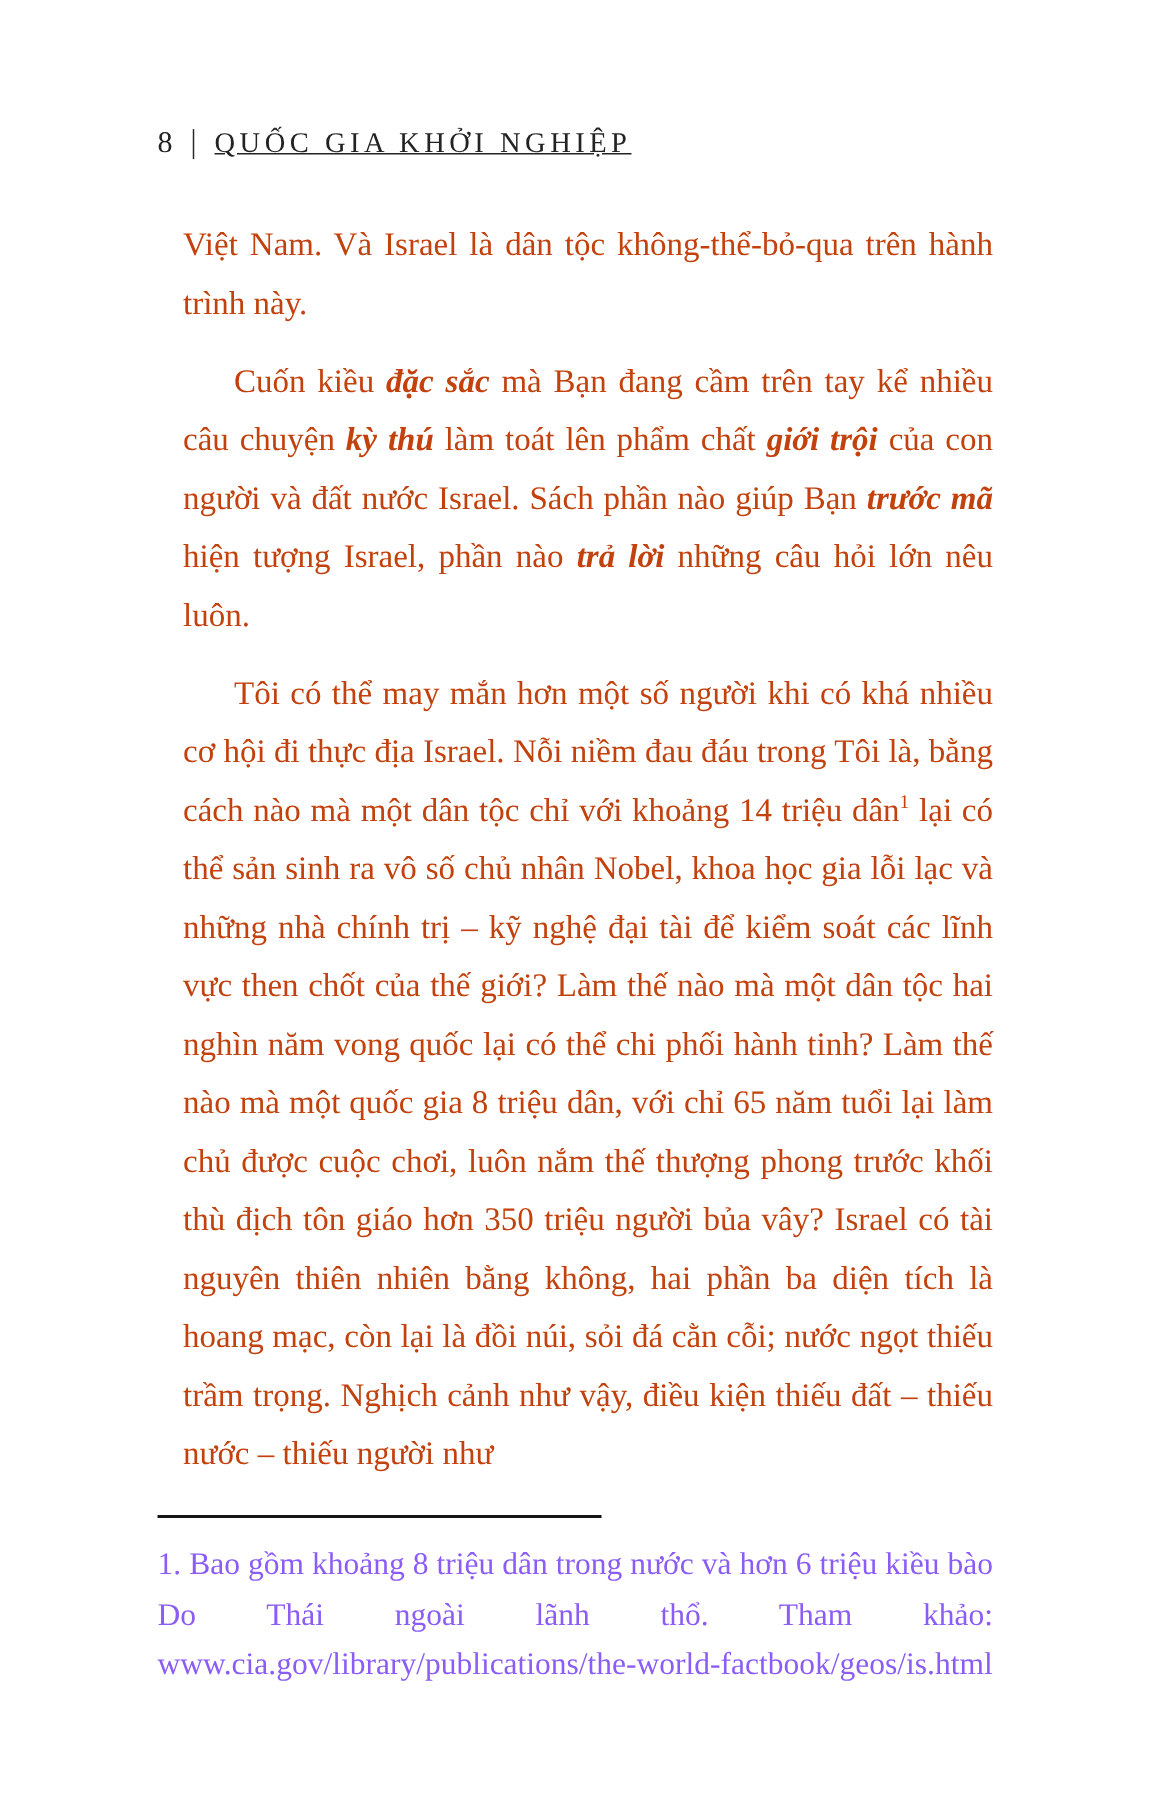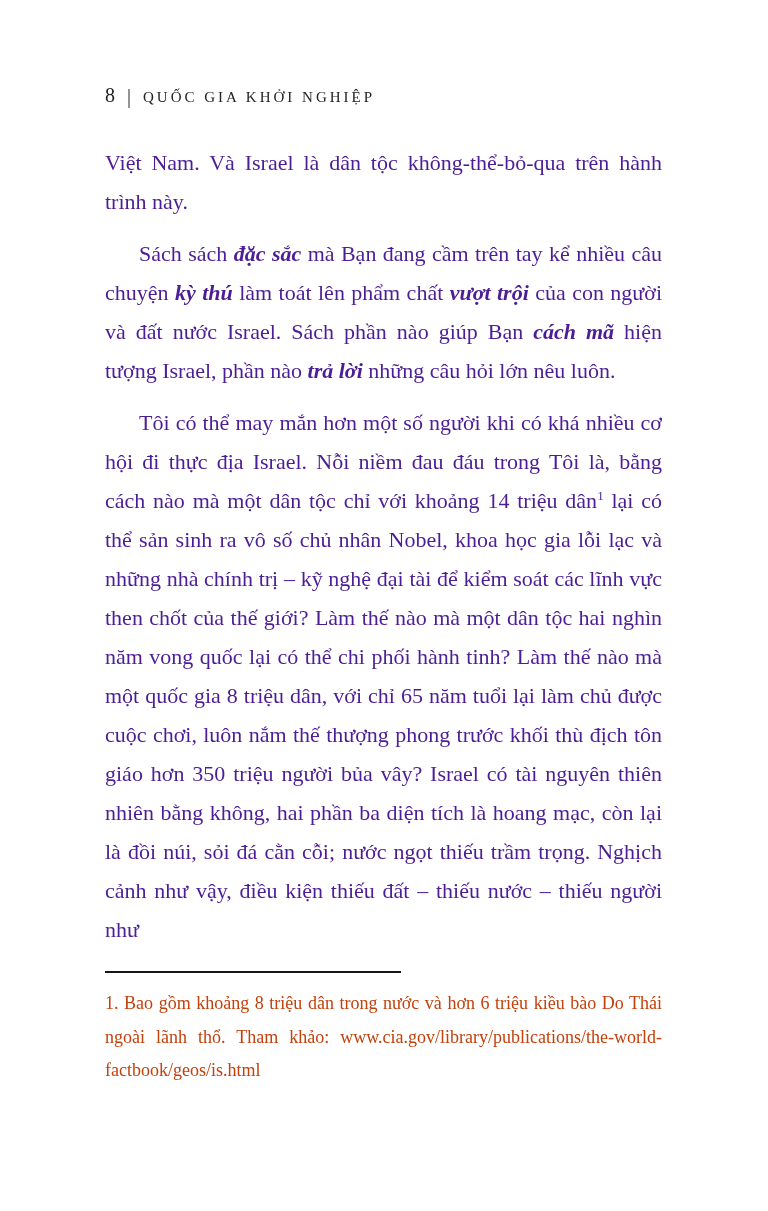--- a/index.html
+++ b/index.html
@@ -24,72 +24,74 @@
   .page-number {
     font-size: 20px;
     letter-spacing: 0;
   }
   .header-sep {
     font-size: 20px;
     color: #2a2a2a;
     transform: scaleY(1.1);
   }
   .book-title {
-    font-size: 15px;
+    font-size: 19px;
     letter-spacing: 3px;
     font-variant: small-caps;
     color: #232323;
+    text-decoration: underline;
   }
   .body-text {
     margin-top: 36px;
     font-size: 22px;
     line-height: 39px;
     text-align: justify;
-    color: #4c1d95;
+    color: #c2410c;
+    margin-left: 17px;
   }
   .body-text p { margin-bottom: 13px; }
   .body-text p.indent { text-indent: 34px; }
   .body-text em { font-style: italic; font-weight: bold; }
   .body-text sup {
     font-size: 13px;
     vertical-align: super;
     line-height: 0;
   }
   .footnote {
     margin-top: 22px;
   }
   .footnote-rule {
     border: 0;
     border-top: 2.5px solid #161616;
     width: 296px;
     margin: 0 0 14px 0;
   }
   .footnote-text {
-    font-size: 18px;
+    font-size: 21px;
     line-height: 33.5px;
     text-align: justify;
-    color: #c2410c;
+    color: #8b5cf6;
     overflow-wrap: break-word;
   }
 </style>
 </head>
 <body>
 
 <div class="page">
 
   <header class="running-header">
     <span class="page-number">8</span>
     <span class="header-sep">|</span>
     <span class="book-title">QUỐC GIA KHỞI NGHIỆP</span>
   </header>
 
   <main class="body-text">
 
   <p class=""><span>Việt Nam. Và Israel là dân tộc không-thể-bỏ-qua trên hành trình này.</span></p>
-      <p class="indent"><span>Sách sách </span><em>đặc sắc</em><span> mà Bạn đang cầm trên tay kể nhiều câu chuyện </span><em>kỳ thú</em><span> làm toát lên phẩm chất </span><em>vượt trội</em><span> của con người và đất nước Israel. Sách phần nào giúp Bạn </span><em>cách mã</em><span> hiện tượng Israel, phần nào </span><em>trả lời</em><span> những câu hỏi lớn nêu luôn.</span></p>
+      <p class="indent"><span>Cuốn kiều </span><em>đặc sắc</em><span> mà Bạn đang cầm trên tay kể nhiều câu chuyện </span><em>kỳ thú</em><span> làm toát lên phẩm chất </span><em>giới trội</em><span> của con người và đất nước Israel. Sách phần nào giúp Bạn </span><em>trước mã</em><span> hiện tượng Israel, phần nào </span><em>trả lời</em><span> những câu hỏi lớn nêu luôn.</span></p>
       <p class="indent"><span>Tôi có thể may mắn hơn một số người khi có khá nhiều cơ hội đi thực địa Israel. Nỗi niềm đau đáu trong Tôi là, bằng cách nào mà một dân tộc chỉ với khoảng 14 triệu dân</span><sup>1</sup><span> lại có thể sản sinh ra vô số chủ nhân Nobel, khoa học gia lỗi lạc và những nhà chính trị – kỹ nghệ đại tài để kiểm soát các lĩnh vực then chốt của thế giới? Làm thế nào mà một dân tộc hai nghìn năm vong quốc lại có thể chi phối hành tinh? Làm thế nào mà một quốc gia 8 triệu dân, với chỉ 65 năm tuổi lại làm chủ được cuộc chơi, luôn nắm thế thượng phong trước khối thù địch tôn giáo hơn 350 triệu người bủa vây? Israel có tài nguyên thiên nhiên bằng không, hai phần ba diện tích là hoang mạc, còn lại là đồi núi, sỏi đá cằn cỗi; nước ngọt thiếu trầm trọng. Nghịch cảnh như vậy, điều kiện thiếu đất – thiếu nước – thiếu người như</span></p>
     </main>
 
   <footer class="footnote">
     <hr class="footnote-rule">
     <p class="footnote-text">1. Bao gồm khoảng 8 triệu dân trong nước và hơn 6 triệu kiều bào Do Thái ngoài lãnh thổ. Tham khảo: www.cia.gov/library/publications/the-world-factbook/geos/is.html</p>
   </footer>
 
 </div>
 

